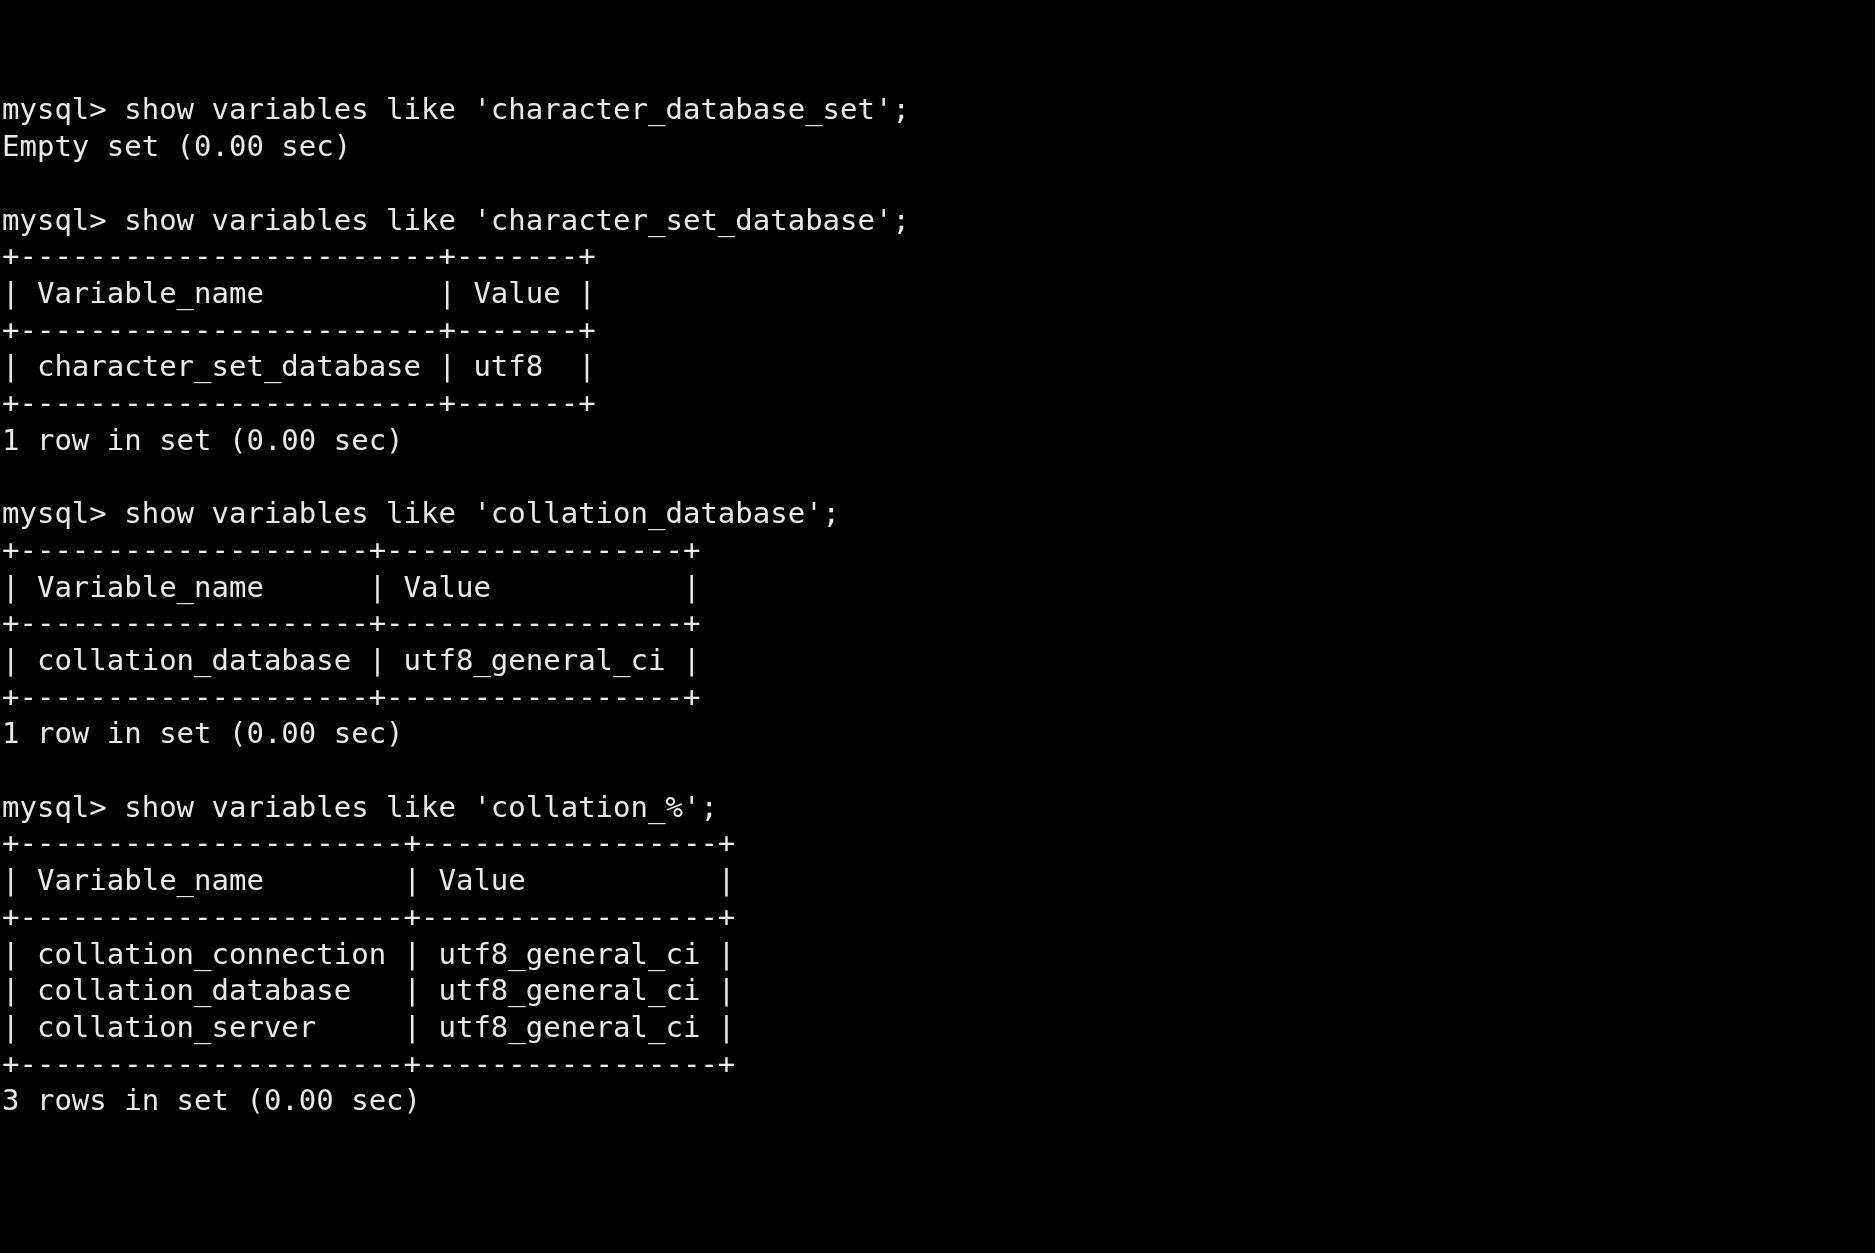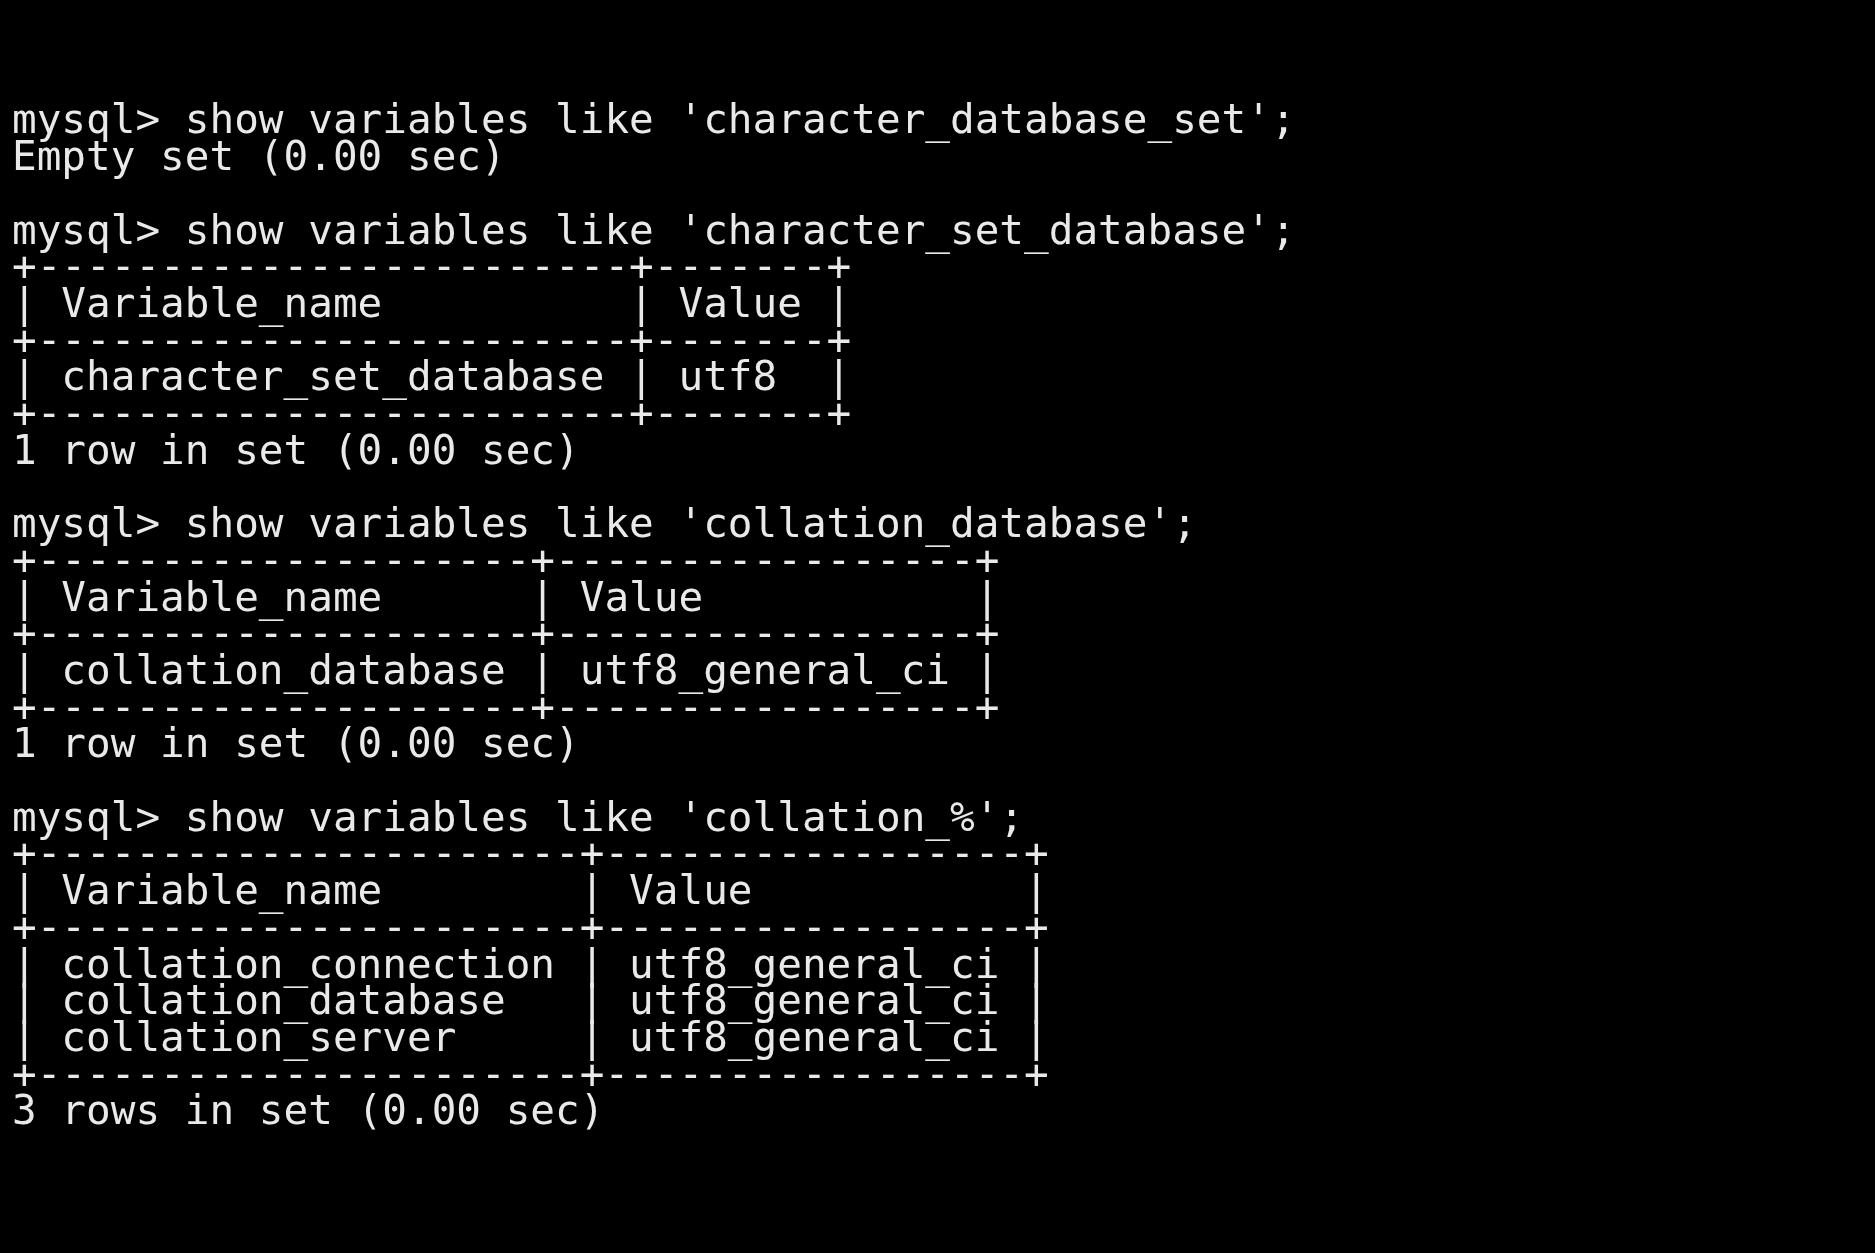--- a/index.html
+++ b/index.html
@@ -25,26 +25,26 @@
     font-size: 30.6px;
     line-height: 36.7px;
     letter-spacing: 0px;
     white-space: pre;
     padding: 0;
     box-sizing: border-box;
   }
   #terminal-output {
     display: block;
     white-space: pre;
-    margin: 10px;
+    margin: 0;
     padding: 0 0 0 2px;
     position: relative;
     top: 18px;
     font-family: "DejaVu Sans Mono", "Liberation Mono", monospace;
-    font-size: 41px;
+    font-size: 29px;
     line-height: 36.7px;
     color: #e9e9e9;
     background: transparent;
   }
 </style>
 </head>
 <body>
 
 <div id="terminal">
   <pre id="terminal-output">mysql&gt; show variables like 'character_database_set';

